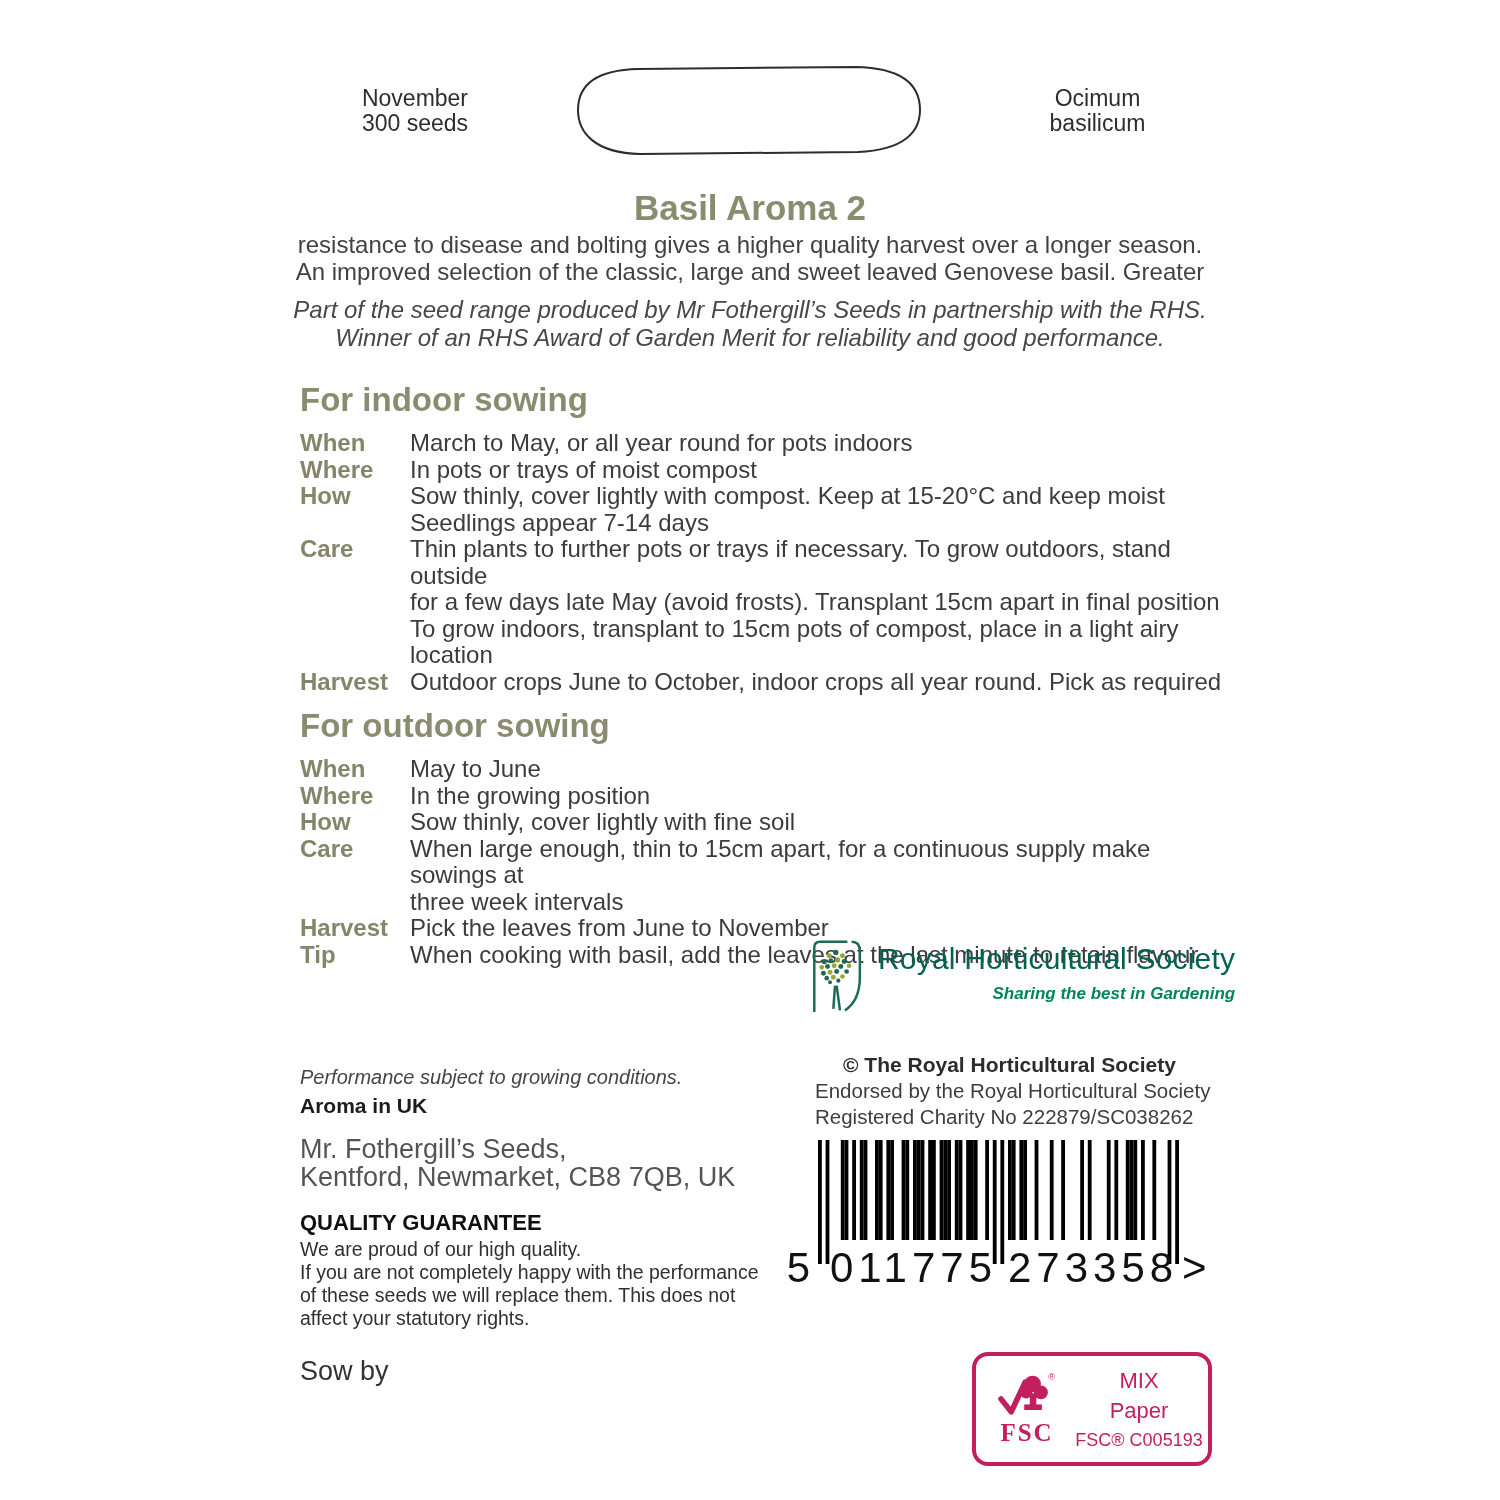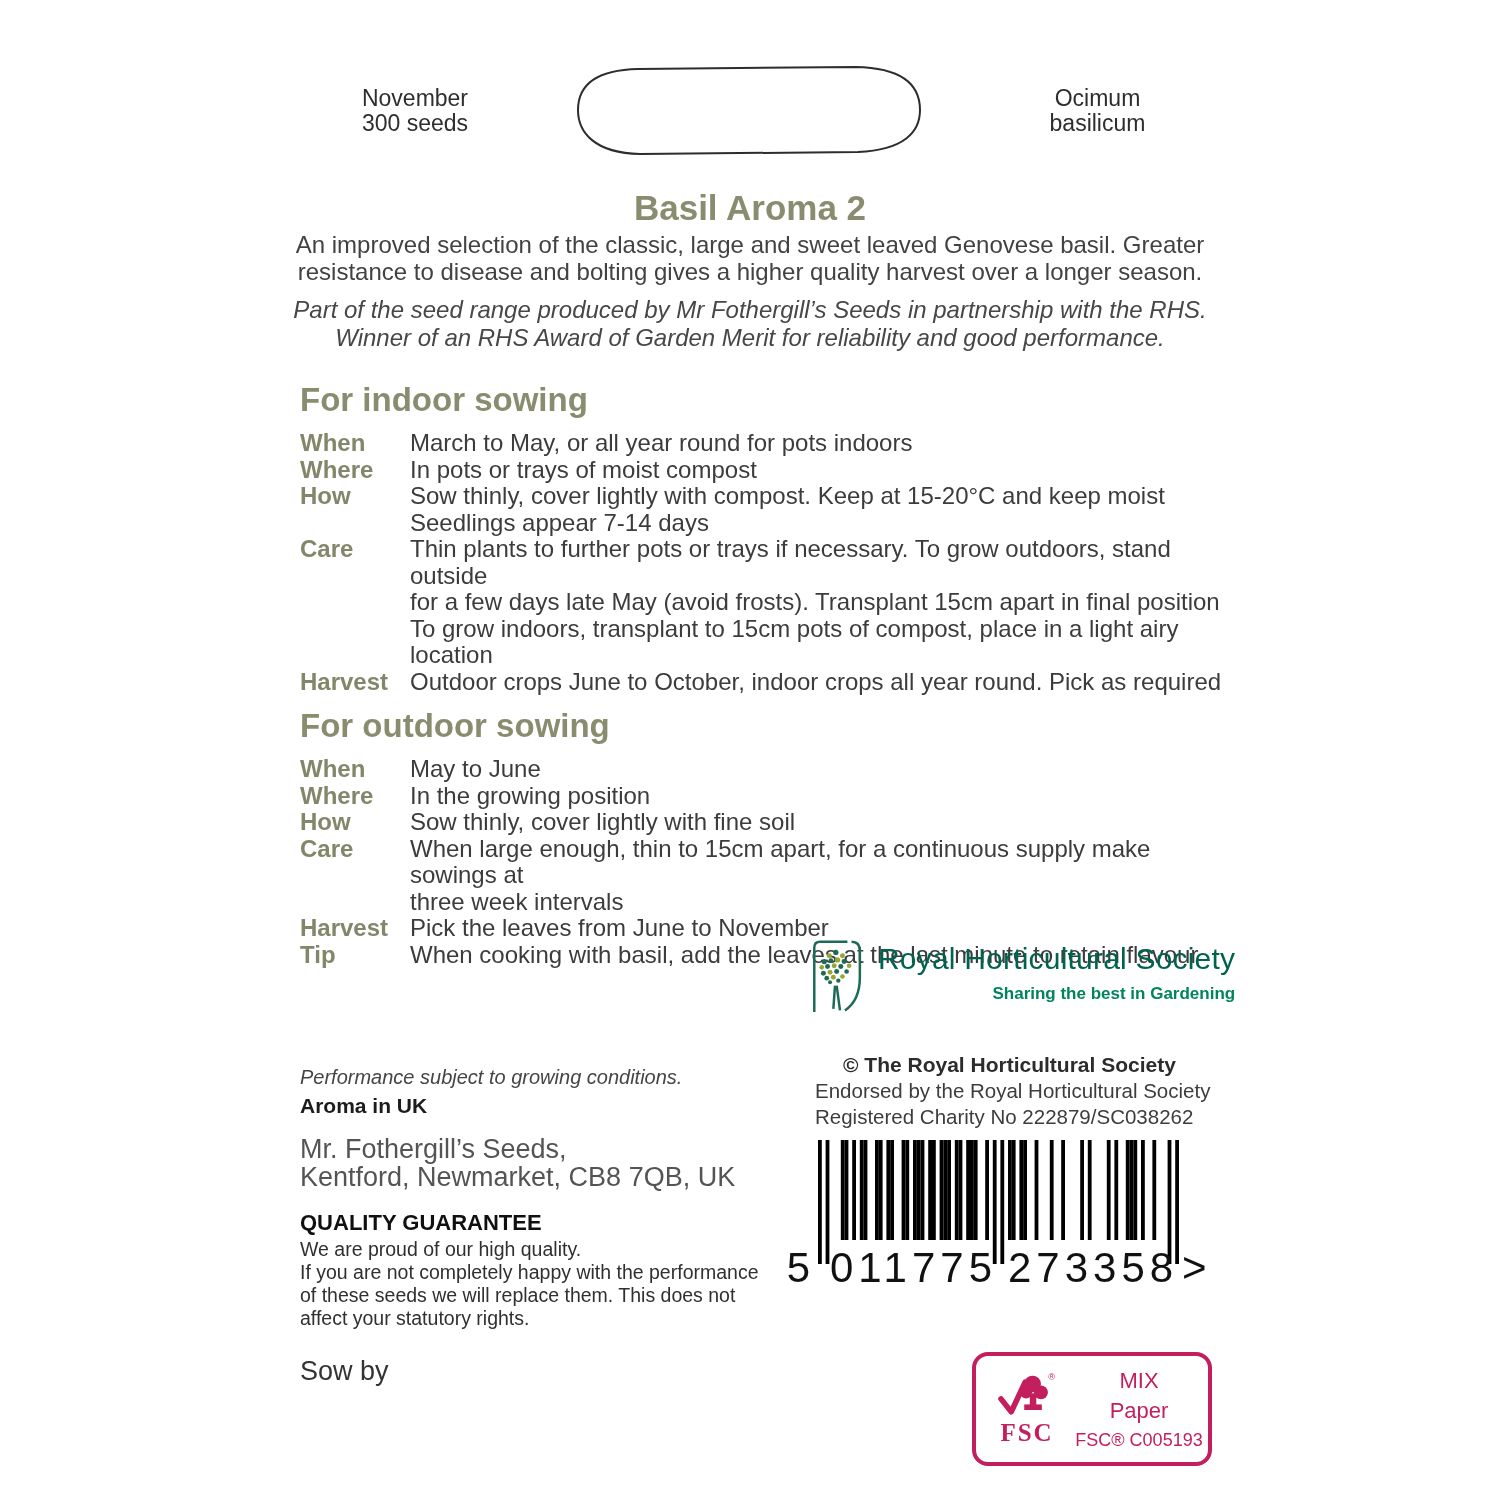--- a/index.html
+++ b/index.html
@@ -26,21 +26,21 @@
   .sec-heading{font-size:33px;font-weight:bold;color:#8a8c6f;margin:0 0 11px 0;}
   .sec-heading.second{margin-top:12px;}
   .rows{display:grid;grid-template-columns:110px 1fr;column-gap:0;}
   .row-label{font-weight:bold;color:#84866a;font-size:24px;line-height:26.5px;}
   .row-text{color:#3c3c3c;font-size:24px;line-height:26.5px;white-space:pre-line;}
 
   
   .rhs-logo{position:absolute;left:806px;top:934px;display:flex;align-items:flex-start;}
   .rhs-texts{margin-left:14px;padding-top:8px;text-align:right;}
   .rhs-name{font-size:30px;color:#00634f;letter-spacing:0.2px;}
-  .rhs-tagline{font-size:17px;font-weight:bold;color:#00845c;margin-top:8px;}
+  .rhs-tagline{font-size:17px;font-weight:bold;color:#00845c;margin-top:8px;font-style:italic;}
   .rhs-copy{position:absolute;left:815px;top:1052px;line-height:26px;}
   .rhs-copy .c1{font-weight:bold;font-size:21px;color:#2c2c2c;margin-left:28px;}
   .rhs-copy .c2,.rhs-copy .c3{font-size:20.5px;color:#3d3d3d;}
 
   
   .barcode{position:absolute;left:778px;top:1140px;width:440px;height:158px;}
   .barcode svg{position:absolute;left:40px;top:0;}
   .bc-digit{position:absolute;top:104px;font-size:42px;color:#111;}
   .bc-lead{left:0;width:32px;text-align:right;}
   .bc-left{left:52px;width:159px;text-align:center;letter-spacing:5px;}
@@ -86,22 +86,22 @@
     </svg>
   </div>
 
   <div class="latin-name">
     <div>Ocimum</div>
     <div>basilicum</div>
   </div>
 
   <div class="title">Basil Aroma 2</div>
   <div class="intro">
+    <div>resistance to disease and bolting gives a higher quality harvest over a longer season.</div>
     <div>An improved selection of the classic, large and sweet leaved Genovese basil. Greater</div>
-    <div>resistance to disease and bolting gives a higher quality harvest over a longer season.</div>
   </div>
   <div class="award">
     <div>Part of the seed range produced by Mr Fothergill’s Seeds in partnership with the RHS.</div>
     <div>Winner of an RHS Award of Garden Merit for reliability and good performance.</div>
   </div>
 
   <div class="sections">
     <h2 class="sec-heading">For indoor sowing</h2>
     <div class="rows">
       <div class="row-label">When</div>

